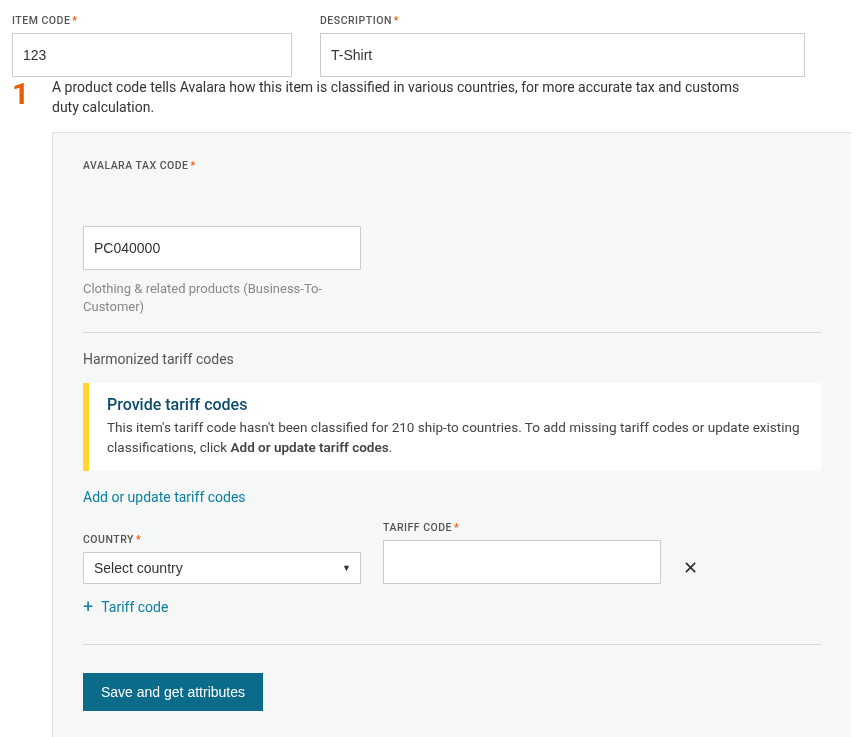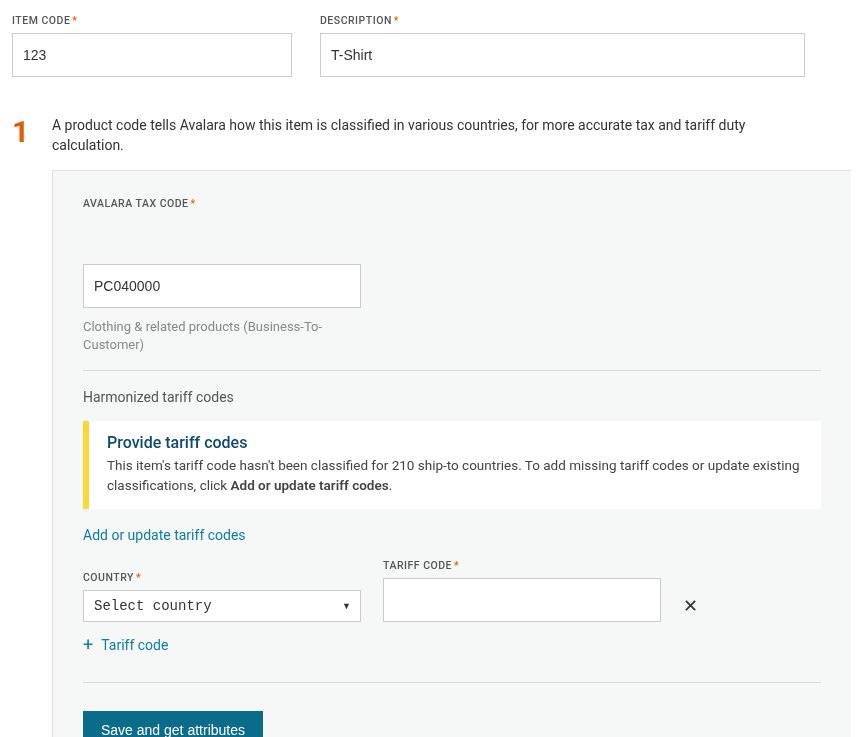--- a/index.html
+++ b/index.html
@@ -17,21 +17,20 @@
   }
   .title {
     color: #e65c00;
     font-size: 23px;
     font-weight: 400;
     margin: 0 0 18px 0;
   }
   .top-row {
     display: flex;
     gap: 28px;
-    margin-bottom: 38px;
   }
   .field {
     display: flex;
     flex-direction: column;
   }
   .field.small { width: 280px; }
   .field.large { width: 485px; }
   .field-label {
     font-size: 10.5px;
     letter-spacing: 0.5px;
@@ -149,21 +148,20 @@
   }
   .select-wrap select {
     width: 100%;
     height: 32px;
     border: 1px solid #ccc;
     background: #fff;
     padding: 0 10px;
     font-size: 14px;
     color: #333;
     appearance: none;
-    font-family: Liberation Mono, monospace;
     -webkit-appearance: none;
   }
   .caret {
     position: absolute;
     right: 10px;
     top: 50%;
     transform: translateY(-50%);
     pointer-events: none;
     font-size: 9px;
     color: #333;
@@ -217,21 +215,21 @@
       <label class="field-label">
         <span>DESCRIPTION</span><span class="req">*</span>
       </label>
       <input type="text" value="T-Shirt" style="">
     </div>
   </div>
 
   <div class="step-row">
     <div class="step-num">1</div>
     <div class="step-body">
-      <p class="step-desc">A product code tells Avalara how this item is classified in various countries, for more accurate tax and tariff duty calculation.</p>
+      <p class="step-desc">A product code tells Avalara how this item is classified in various countries, for more accurate tax and customs duty calculation.</p>
 
       <div class="panel">
         <div class="panel-inner">
 
           <div class="field tax-field">
             <label class="field-label">
               <span>AVALARA TAX CODE</span><span class="req">*</span>
             </label>
             <input type="text" value="PC040000" style="">
           </div>

